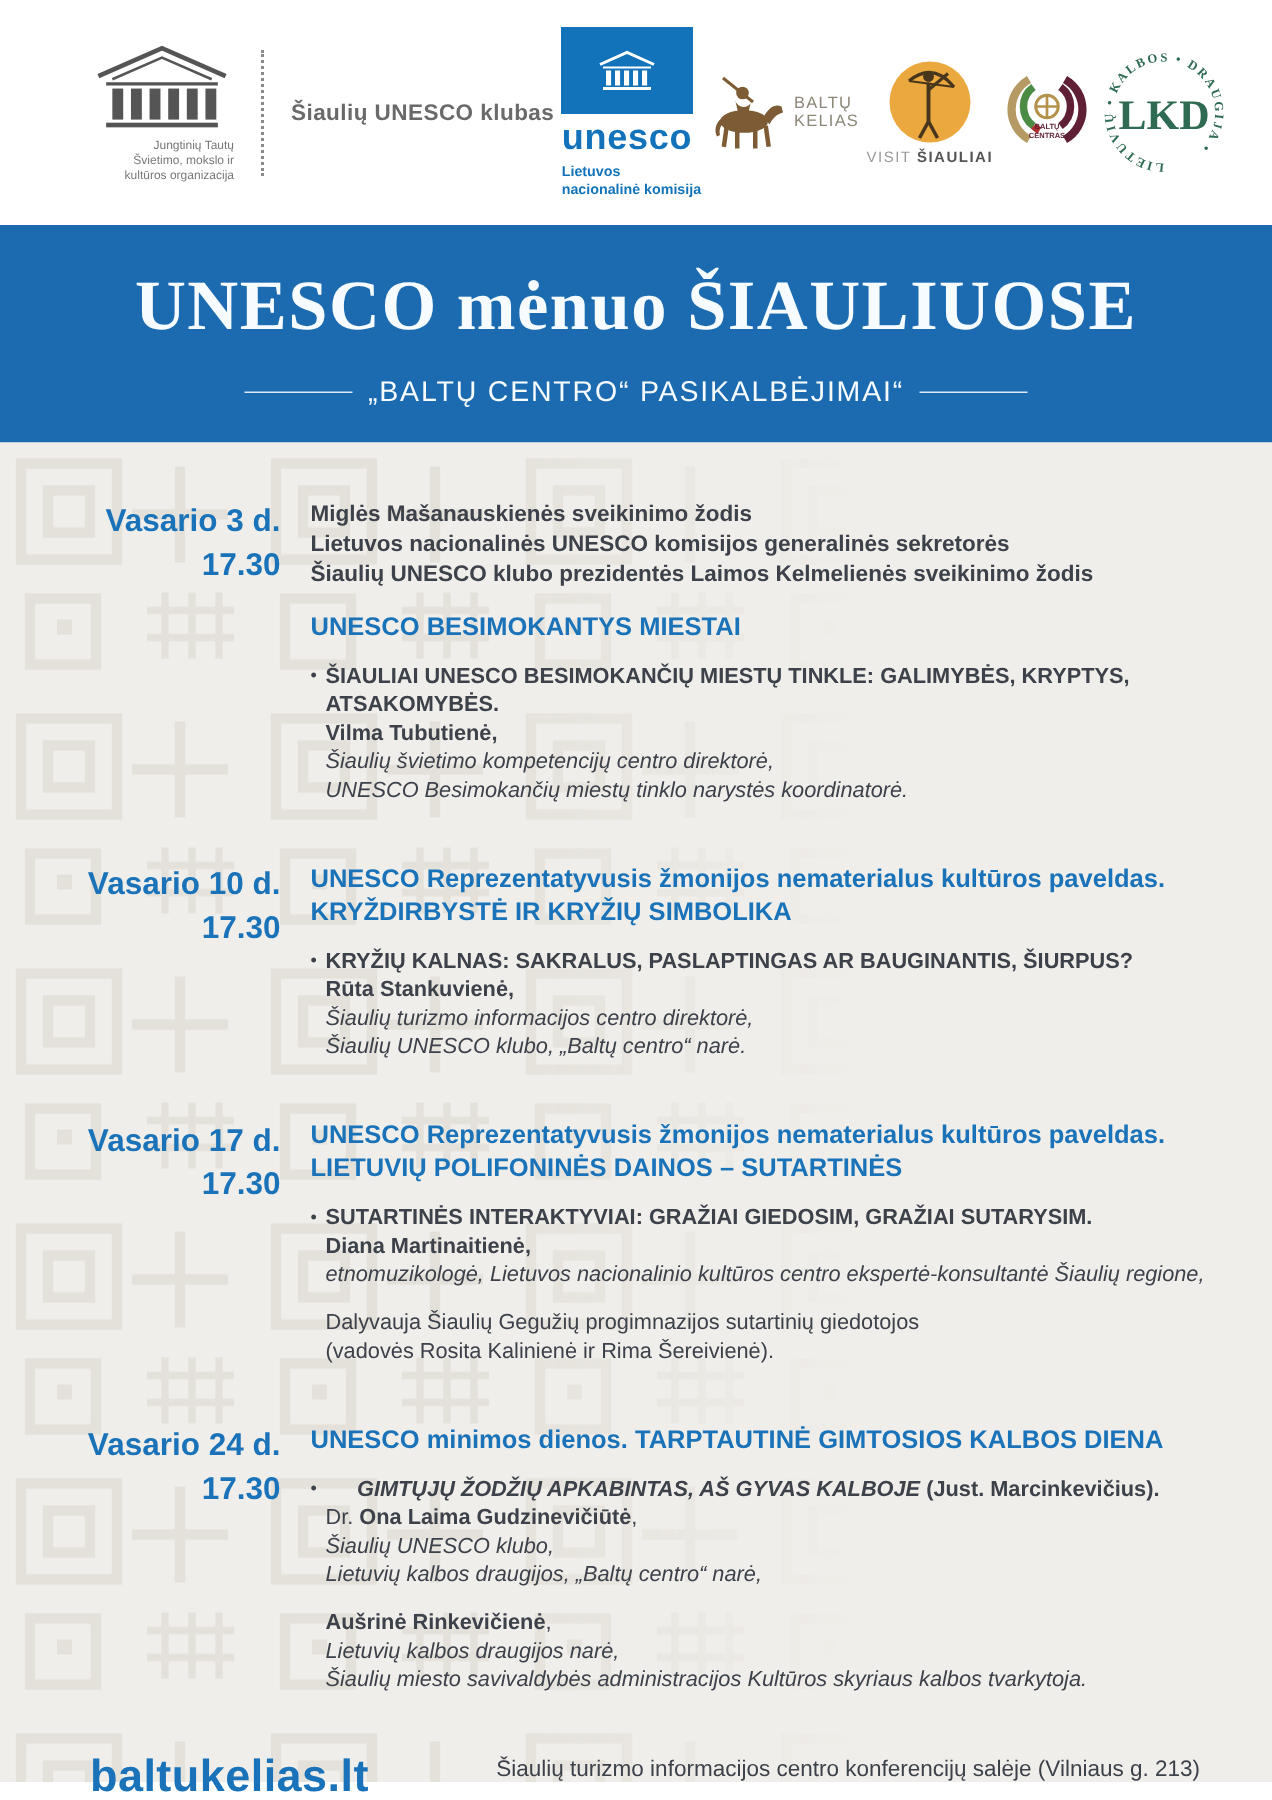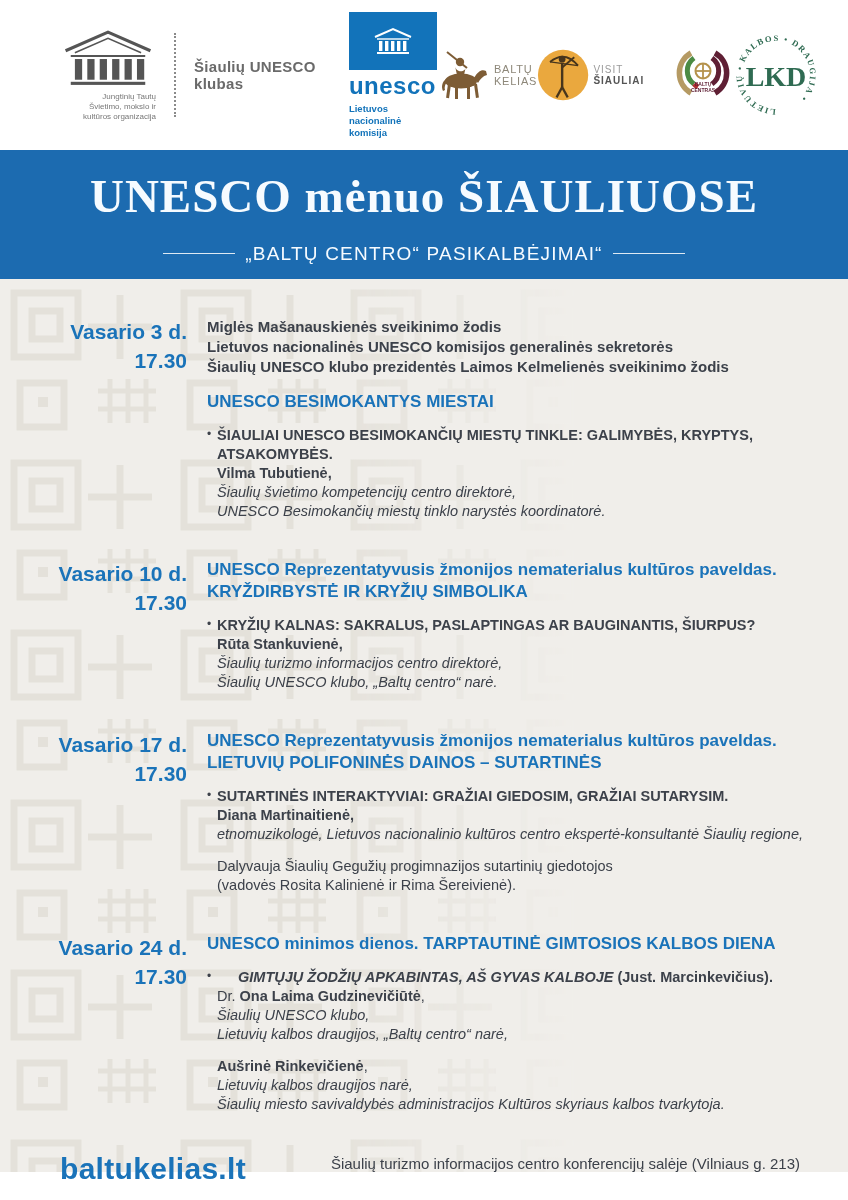--- a/index.html
+++ b/index.html
@@ -14,28 +14,28 @@
   .temple-wrap{display:flex;flex-direction:column;align-items:flex-end;}
   .temple-caption{font-size:8px;line-height:10px;color:#777;text-align:right;margin-top:4px;}
   .dotted-sep{height:84px;border-left:2px dotted #8a8a8a;margin:0 4px;}
   .club-label{font-size:15px;font-weight:bold;color:#6a6a6a;letter-spacing:.3px;}
   .lg-unesco-lt{flex-direction:column;align-items:flex-start;}
   .blue-box{width:88px;height:58px;background:#1273ba;display:flex;align-items:center;justify-content:center;}
   .unesco-word{font-size:24px;font-weight:bold;color:#1273ba;letter-spacing:.5px;margin-top:2px;}
   .lt-caption{font-size:9.5px;font-weight:bold;color:#1273ba;line-height:12px;margin-top:3px;}
   .lg-baltu-kelias{gap:5px;}
   .bk-label{font-size:11px;color:#8d8779;line-height:12px;letter-spacing:.8px;}
-  .lg-visit{flex-direction:row;gap:4px;}
+  .lg-visit{flex-direction:column;gap:4px;}
   .visit-label{font-size:10px;color:#9a9a9a;letter-spacing:1px;}
   .visit-label b{color:#555;}
   .lg-baltu-centras{flex-direction:column;}
   .lg-lkd{flex-direction:column;}
 
   
-  .banner{height:129px;background:#1c6bb0;display:flex;flex-direction:column;
+  .banner{height:145px;background:#1c6bb0;display:flex;flex-direction:column;
           align-items:center;justify-content:center;color:#f6fbff;}
   .banner-title{font-family:"Liberation Serif",serif;font-size:47px;font-weight:bold;
                 letter-spacing:1px;margin:4px 0 20px;}
   .banner-sub{display:flex;align-items:center;gap:10px;font-size:19px;letter-spacing:1.2px;font-weight:500;}
   .rule{width:72px;height:1px;background:rgba(255,255,255,.85);}
 
   
   .content{position:relative;height:893px;background:#f0eeea;box-sizing:border-box;
            padding:38px 40px 0 55px;display:flex;flex-direction:column;}
   .pattern-layer{position:absolute;left:0;top:0;bottom:0;width:600px;opacity:.95;

